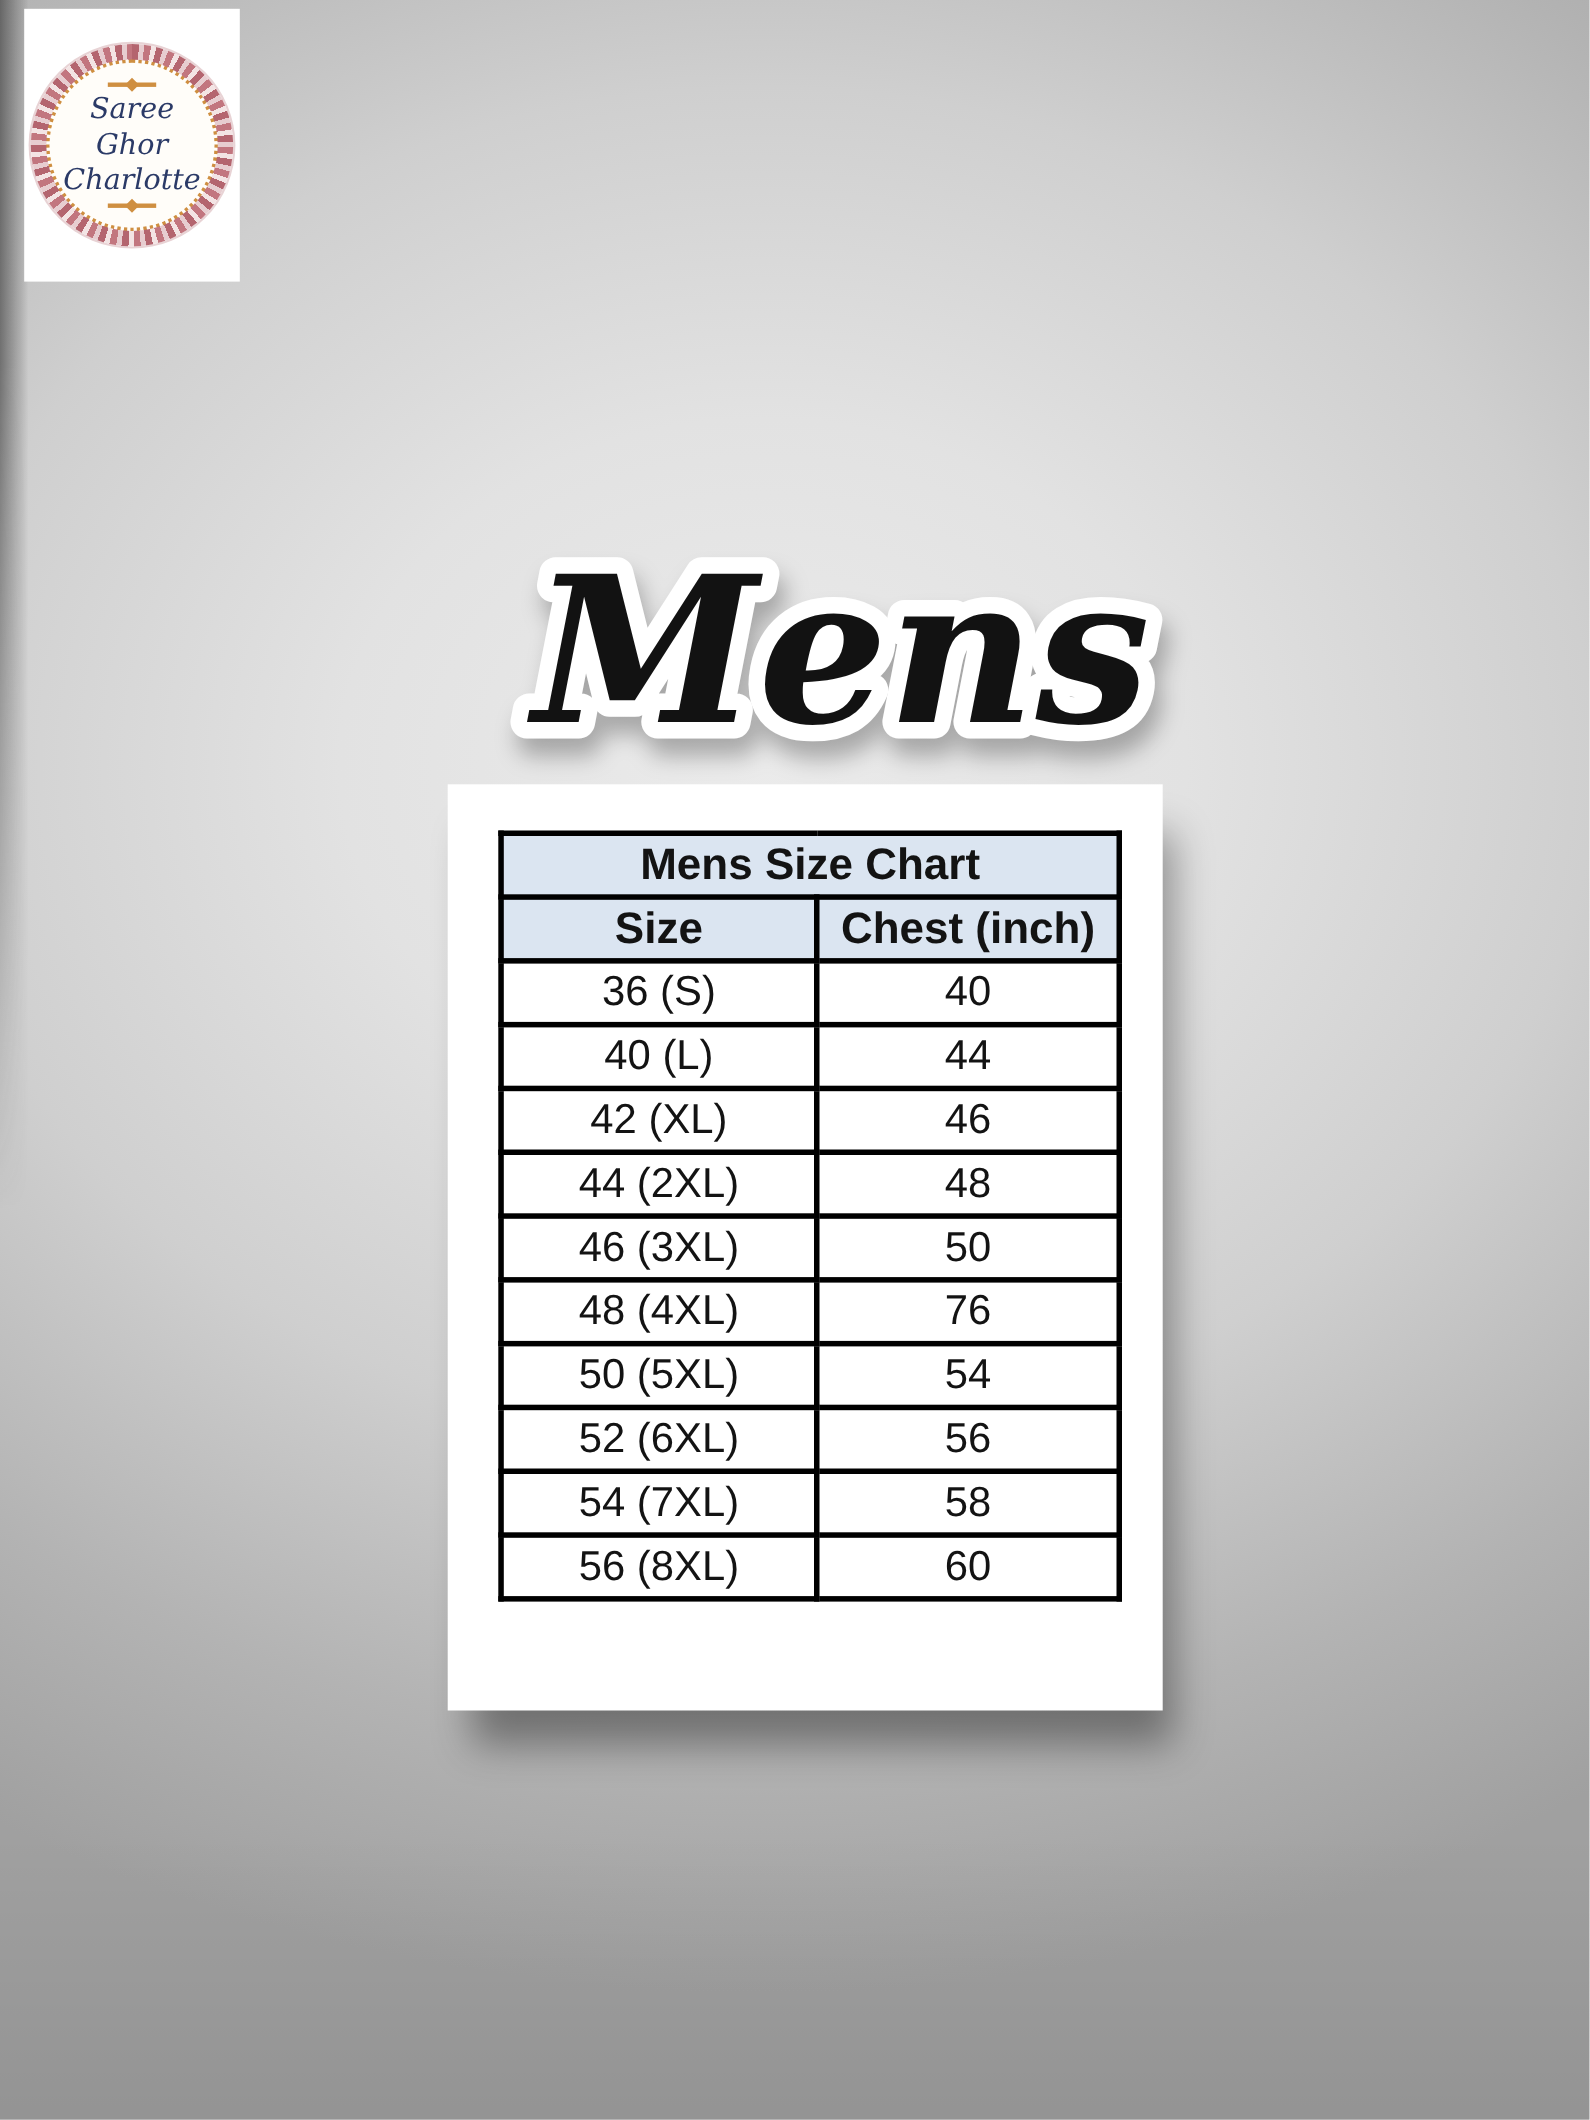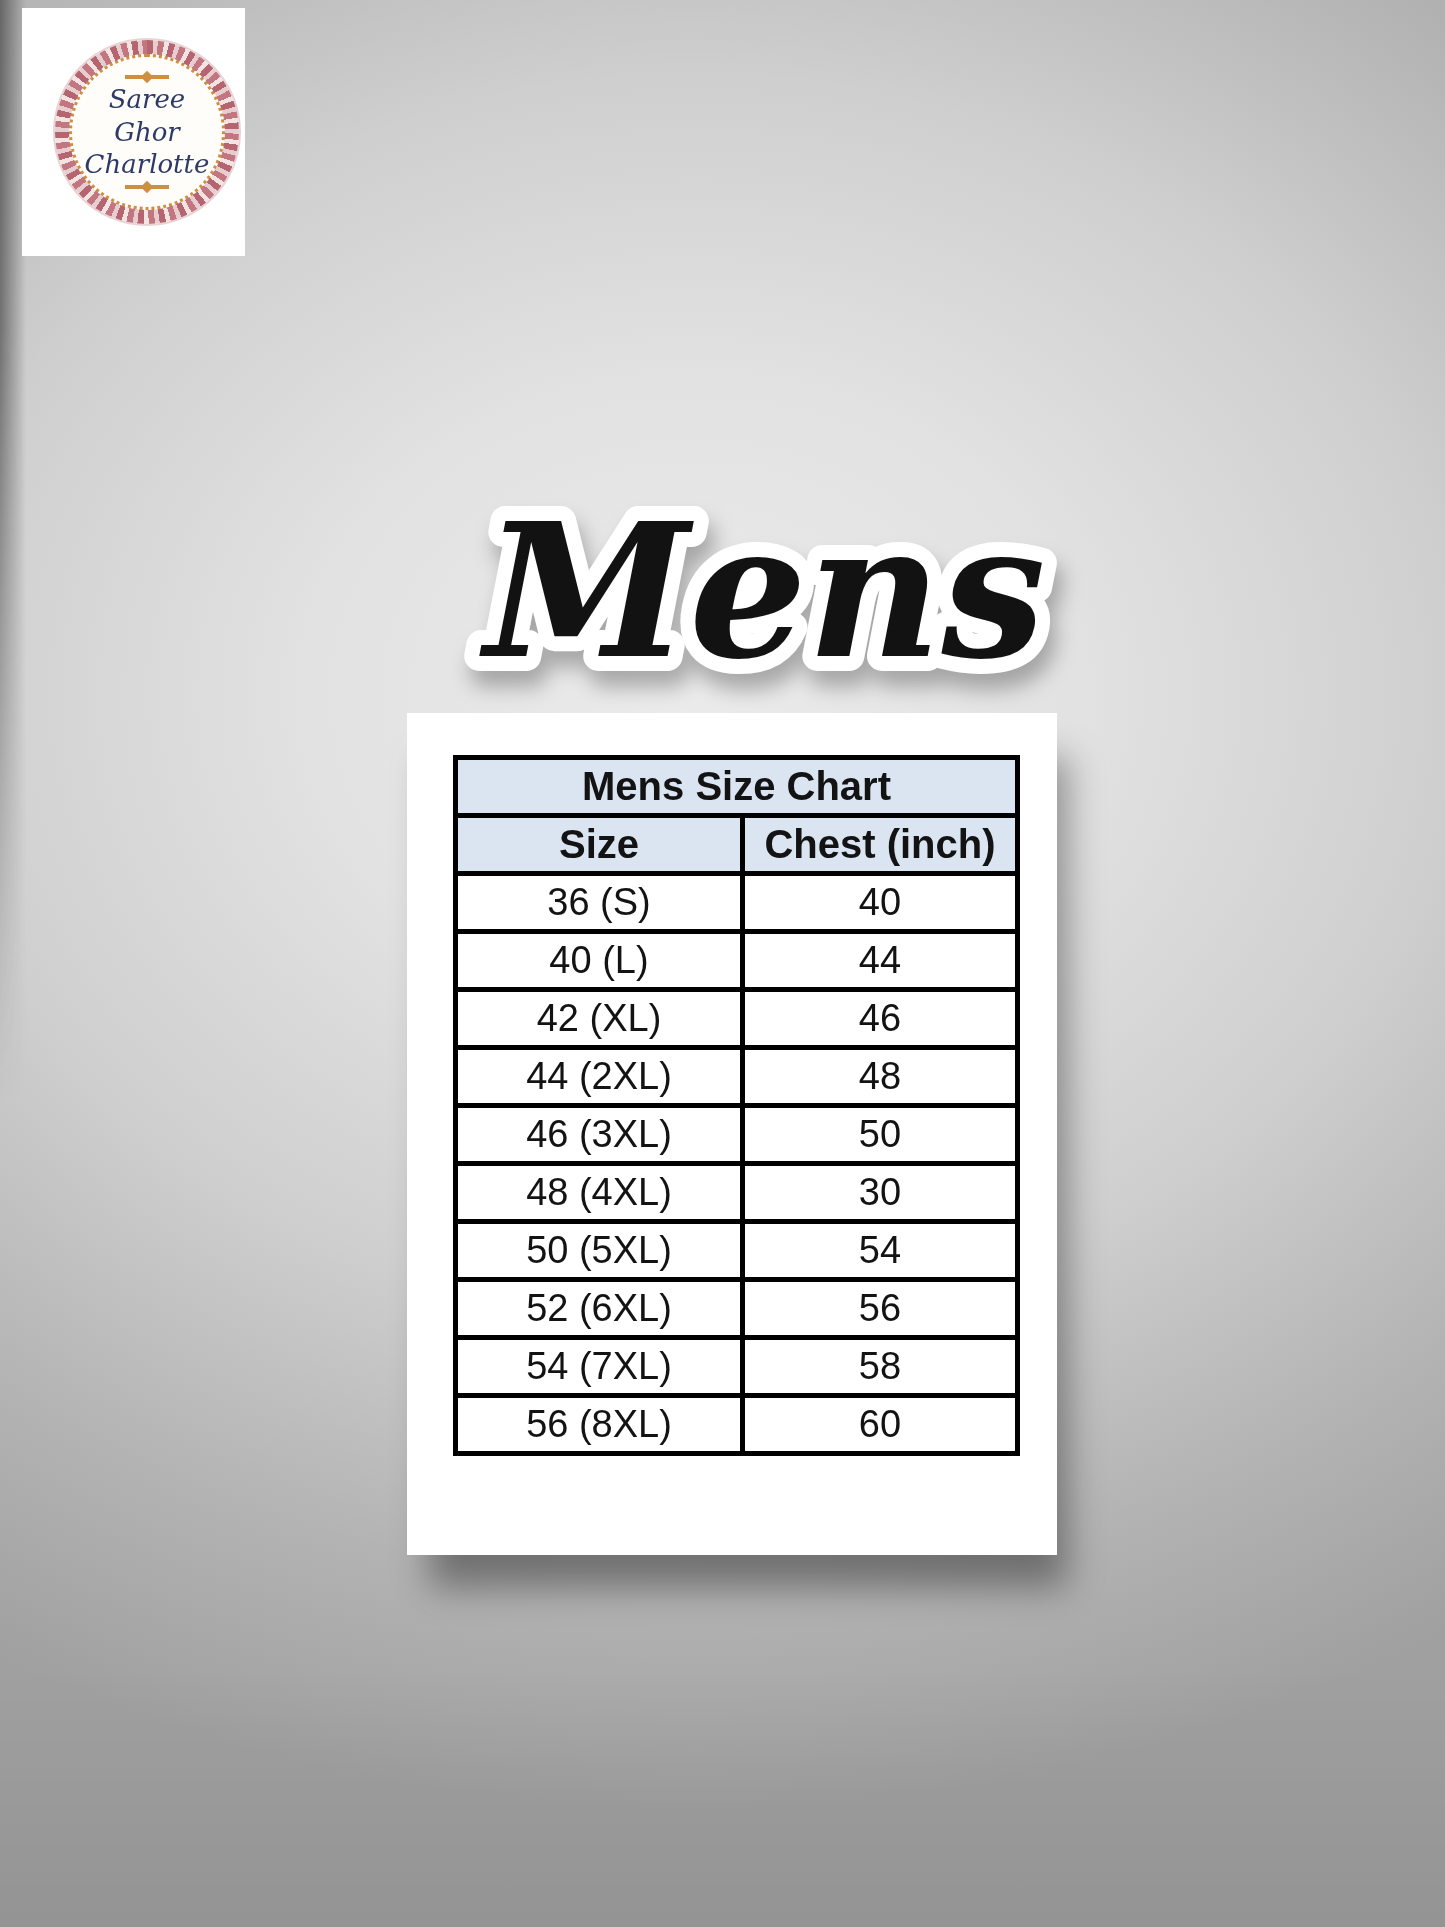--- a/index.html
+++ b/index.html
@@ -21,21 +21,21 @@
   }
   .bottom-shade{
     position:absolute;left:0;bottom:0;width:100%;height:260px;
     background:linear-gradient(to bottom, rgba(0,0,0,0), rgba(0,0,0,.08));
   }
 
   
   .brand-logo{
     position:absolute;left:22px;top:8px;width:196px;height:248px;
     background:#ffffff;
-    display:flex;align-items:center;justify-content:center;padding-left:27px;
+    display:flex;align-items:center;justify-content:center;
   }
   .logo-ring{
     width:184px;height:184px;border-radius:50%;
     background:repeating-conic-gradient(from 0deg,
       #b4656f 0deg 4deg, #e7cdd0 4deg 7deg, #c2767f 7deg 11deg, #f3e4e4 11deg 14deg);
     display:flex;align-items:center;justify-content:center;
     box-shadow:0 0 0 2px #e8d3d5;
   }
   .logo-ring-mid{
     width:156px;height:156px;border-radius:50%;
@@ -145,21 +145,21 @@
         <tr>
           <td>44 (2XL)</td>
           <td>48</td>
         </tr>
         <tr>
           <td>46 (3XL)</td>
           <td>50</td>
         </tr>
         <tr>
           <td>48 (4XL)</td>
-          <td>30</td>
+          <td>76</td>
         </tr>
         <tr>
           <td>50 (5XL)</td>
           <td>54</td>
         </tr>
         <tr>
           <td>52 (6XL)</td>
           <td>56</td>
         </tr>
         <tr>

